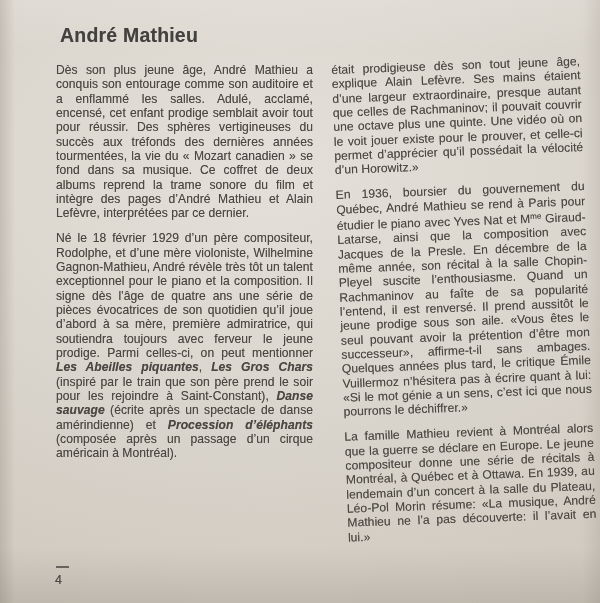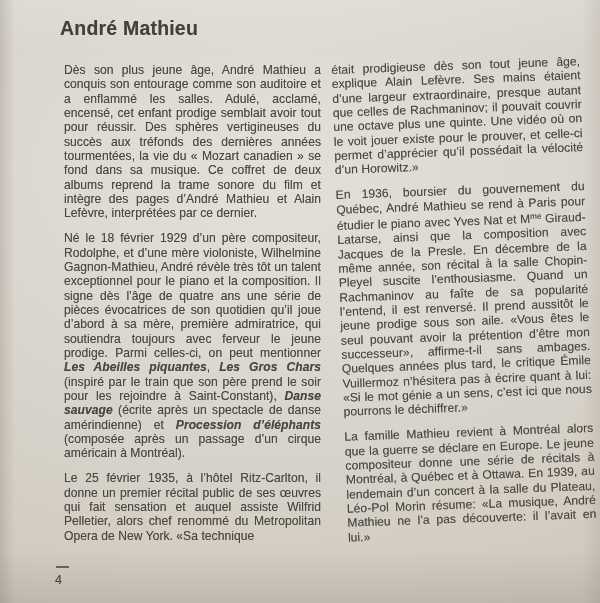--- a/index.html
+++ b/index.html
@@ -24,35 +24,35 @@
   }
   .vignette{
     position:absolute;inset:0;pointer-events:none;
     background:
       linear-gradient(90deg, rgba(100,90,78,.20), rgba(100,90,78,0) 15px),
       linear-gradient(270deg, rgba(100,90,78,.12), rgba(100,90,78,0) 18px),
       linear-gradient(0deg, rgba(100,90,78,.16), rgba(100,90,78,0) 55px),
       linear-gradient(180deg, rgba(255,255,255,.15), rgba(255,255,255,0) 50px);
   }
   .title{
-    position:absolute;left:60px;top:4px;
+    position:absolute;left:60px;top:11px;
     font-size:19.5px;font-weight:bold;letter-spacing:.2px;
     color:var(--title);
     text-shadow:0 0 .6px rgba(67,65,64,.45);
   }
   .col{
     position:absolute;top:63px;width:257px;
     font-size:12.1px;line-height:14.35px;
     text-align:justify;text-justify:inter-word;
     letter-spacing:.04px;
     color:var(--text);
     text-shadow:0 0 .5px rgba(74,70,65,.5);
     hyphens:auto;-webkit-hyphens:auto;
   }
-  .col-left{left:64px;}
+  .col-left{left:56px;}
   .col-right{
     left:331px;width:249px;
     transform:rotate(-2.05deg);
     transform-origin:0 0;
   }
   .col p{margin:0 0 10.5px 0;}
   .it{font-style:italic;font-weight:bold;}
   .sup{font-size:8px;vertical-align:4px;letter-spacing:0;}
   .footer-rule{
     position:absolute;left:56px;top:566px;
@@ -68,21 +68,20 @@
 <body>
 
 <div class="page">
   <div class="vignette"></div>
 
   <h1 class="title">André Mathieu</h1>
 
   <div class="col col-left">
       <p><span>Dès son plus jeune âge, André Mathieu a conquis son entourage comme son auditoire et a enflammé les salles. Adulé, acclamé, encensé, cet enfant prodige semblait avoir tout pour réussir. Des sphères vertigineuses du succès aux tréfonds des dernières années tourmentées, la vie du « Mozart canadien » se fond dans sa musique. Ce coffret de deux albums reprend la trame sonore du film et intègre des pages d’André Mathieu et Alain Lefèvre, interprétées par ce dernier.</span></p>
       <p><span>Né le 18 février 1929 d’un père compositeur, Rodolphe, et d’une mère violoniste, Wilhelmine Gagnon-Mathieu, André révèle très tôt un talent exceptionnel pour le piano et la composition. Il signe dès l’âge de quatre ans une série de pièces évocatrices de son quotidien qu’il joue d’abord à sa mère, première admiratrice, qui soutiendra toujours avec ferveur le jeune prodige. Parmi celles-ci, on peut mentionner </span><span class="it">Les Abeilles piquantes</span><span>, </span><span class="it">Les Gros Chars</span><span> (inspiré par le train que son père prend le soir pour les rejoindre à Saint-Constant), </span><span class="it">Danse sauvage</span><span> (écrite après un spectacle de danse amérindienne) et </span><span class="it">Procession d’éléphants</span><span> (composée après un passage d’un cirque américain à Montréal).</span></p>
-      <p><span>Le 25 février 1935, à l’hôtel Ritz-Carlton, il donne un premier récital public de ses œuvres qui fait sensation et auquel assiste Wilfrid Pelletier, alors chef renommé du Metropolitan Opera de New York. «Sa technique</span></p>
     </div>
   <div class="col col-right">
       <p><span>était prodigieuse dès son tout jeune âge, explique Alain Lefèvre. Ses mains étaient d’une largeur extraordinaire, presque autant que celles de Rachmaninov; il pouvait couvrir une octave plus une quinte. Une vidéo où on le voit jouer existe pour le prouver, et celle-ci permet d’apprécier qu’il possédait la vélocité d’un Horowitz.»</span></p>
       <p><span>En 1936, boursier du gouvernement du Québec, André Mathieu se rend à Paris pour étudier le piano avec Yves Nat et M</span><span class="sup">me</span><span> Giraud-Latarse, ainsi que la composition avec Jacques de la Presle. En décembre de la même année, son récital à la salle Chopin-Pleyel suscite l’enthousiasme. Quand un Rachmaninov au faîte de sa popularité l’entend, il est renversé. Il prend aussitôt le jeune prodige sous son aile. «Vous êtes le seul pouvant avoir la prétention d’être mon successeur», affirme-t-il sans ambages. Quelques années plus tard, le critique Émile Vuillermoz n’hésitera pas à écrire quant à lui: «Si le mot génie a un sens, c’est ici que nous pourrons le déchiffrer.»</span></p>
       <p><span>La famille Mathieu revient à Montréal alors que la guerre se déclare en Europe. Le jeune compositeur donne une série de récitals à Montréal, à Québec et à Ottawa. En 1939, au lendemain d’un concert à la salle du Plateau, Léo-Pol Morin résume: «La musique, André Mathieu ne l’a pas découverte: il l’avait en lui.»</span></p>
     </div>
 
   <div class="footer-rule"></div>
   <div class="page-number">4</div>
 </div>

